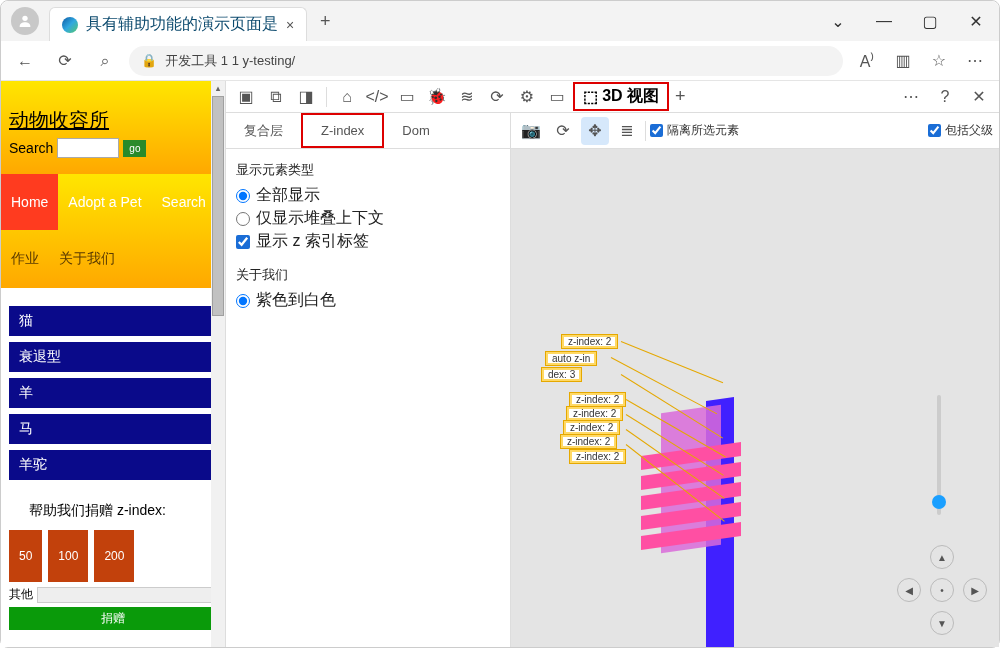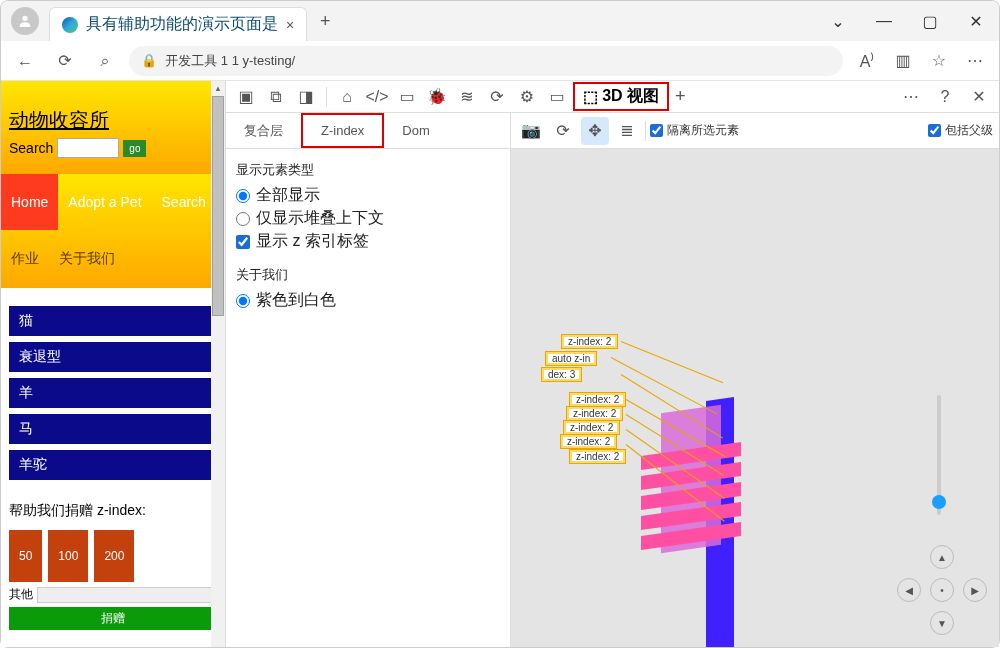--- a/index.html
+++ b/index.html
@@ -40,21 +40,21 @@
 .searchrow .go { background: #2a8a2a; color: #fff; font-size: 10px; padding: 3px 6px; border:none;text-align:center; }
 
 .nav { background: linear-gradient(to bottom, #ffe600 0%, #ffa800 100%); display:flex;flex-wrap:wrap; }
 .nav a { padding: 20px 10px; font-size: 14px; color: #fff; text-decoration:none; }
 .nav a.home { background: #ff3b1f; }
 .nav a.dark { color:#5a3a00; }
 
 .catlist { padding: 18px 8px 8px 8px; }
 .catlist .cat { background: #0a0a8a; color:#fff; font-size:14px; padding:6px 10px; margin-bottom:6px; }
 .donate-box { padding: 8px; font-size: 14px; }
-.donate-box p { margin-bottom: 10px; }
+.donate-box p { margin-bottom: 10px; margin-left: 20px; }
 .amounts { display:flex; gap:6px; }
 .amounts .amt { background:#c2410c;color:#fff;font-size:12px;padding:19px 10px;border:none; }
 .other-row { display:flex;align-items:center;gap:4px;margin-top:4px;font-size:12px; }
 .other-row input { flex:1;height:16px;border:1px solid #ccc;background:#eee; }
 .donate-btn { width:100%;background:#0a9a0a;color:#fff;border:none;font-size:12px;padding:3px;margin-top:4px; }
 
 .devtools { flex:1; display:flex;flex-direction:column; }
 .dt-tabs { height: 32px; border-bottom: 1px solid #ddd; display:flex;align-items:center;padding:0 6px;gap:2px; }
 .dt-tabs .dicn { width:28px;height:28px;display:flex;align-items:center;justify-content:center;color:#555; }
 .dt-tabs .sep { width:1px;height:20px;background:#ddd;margin:0 4px; }

